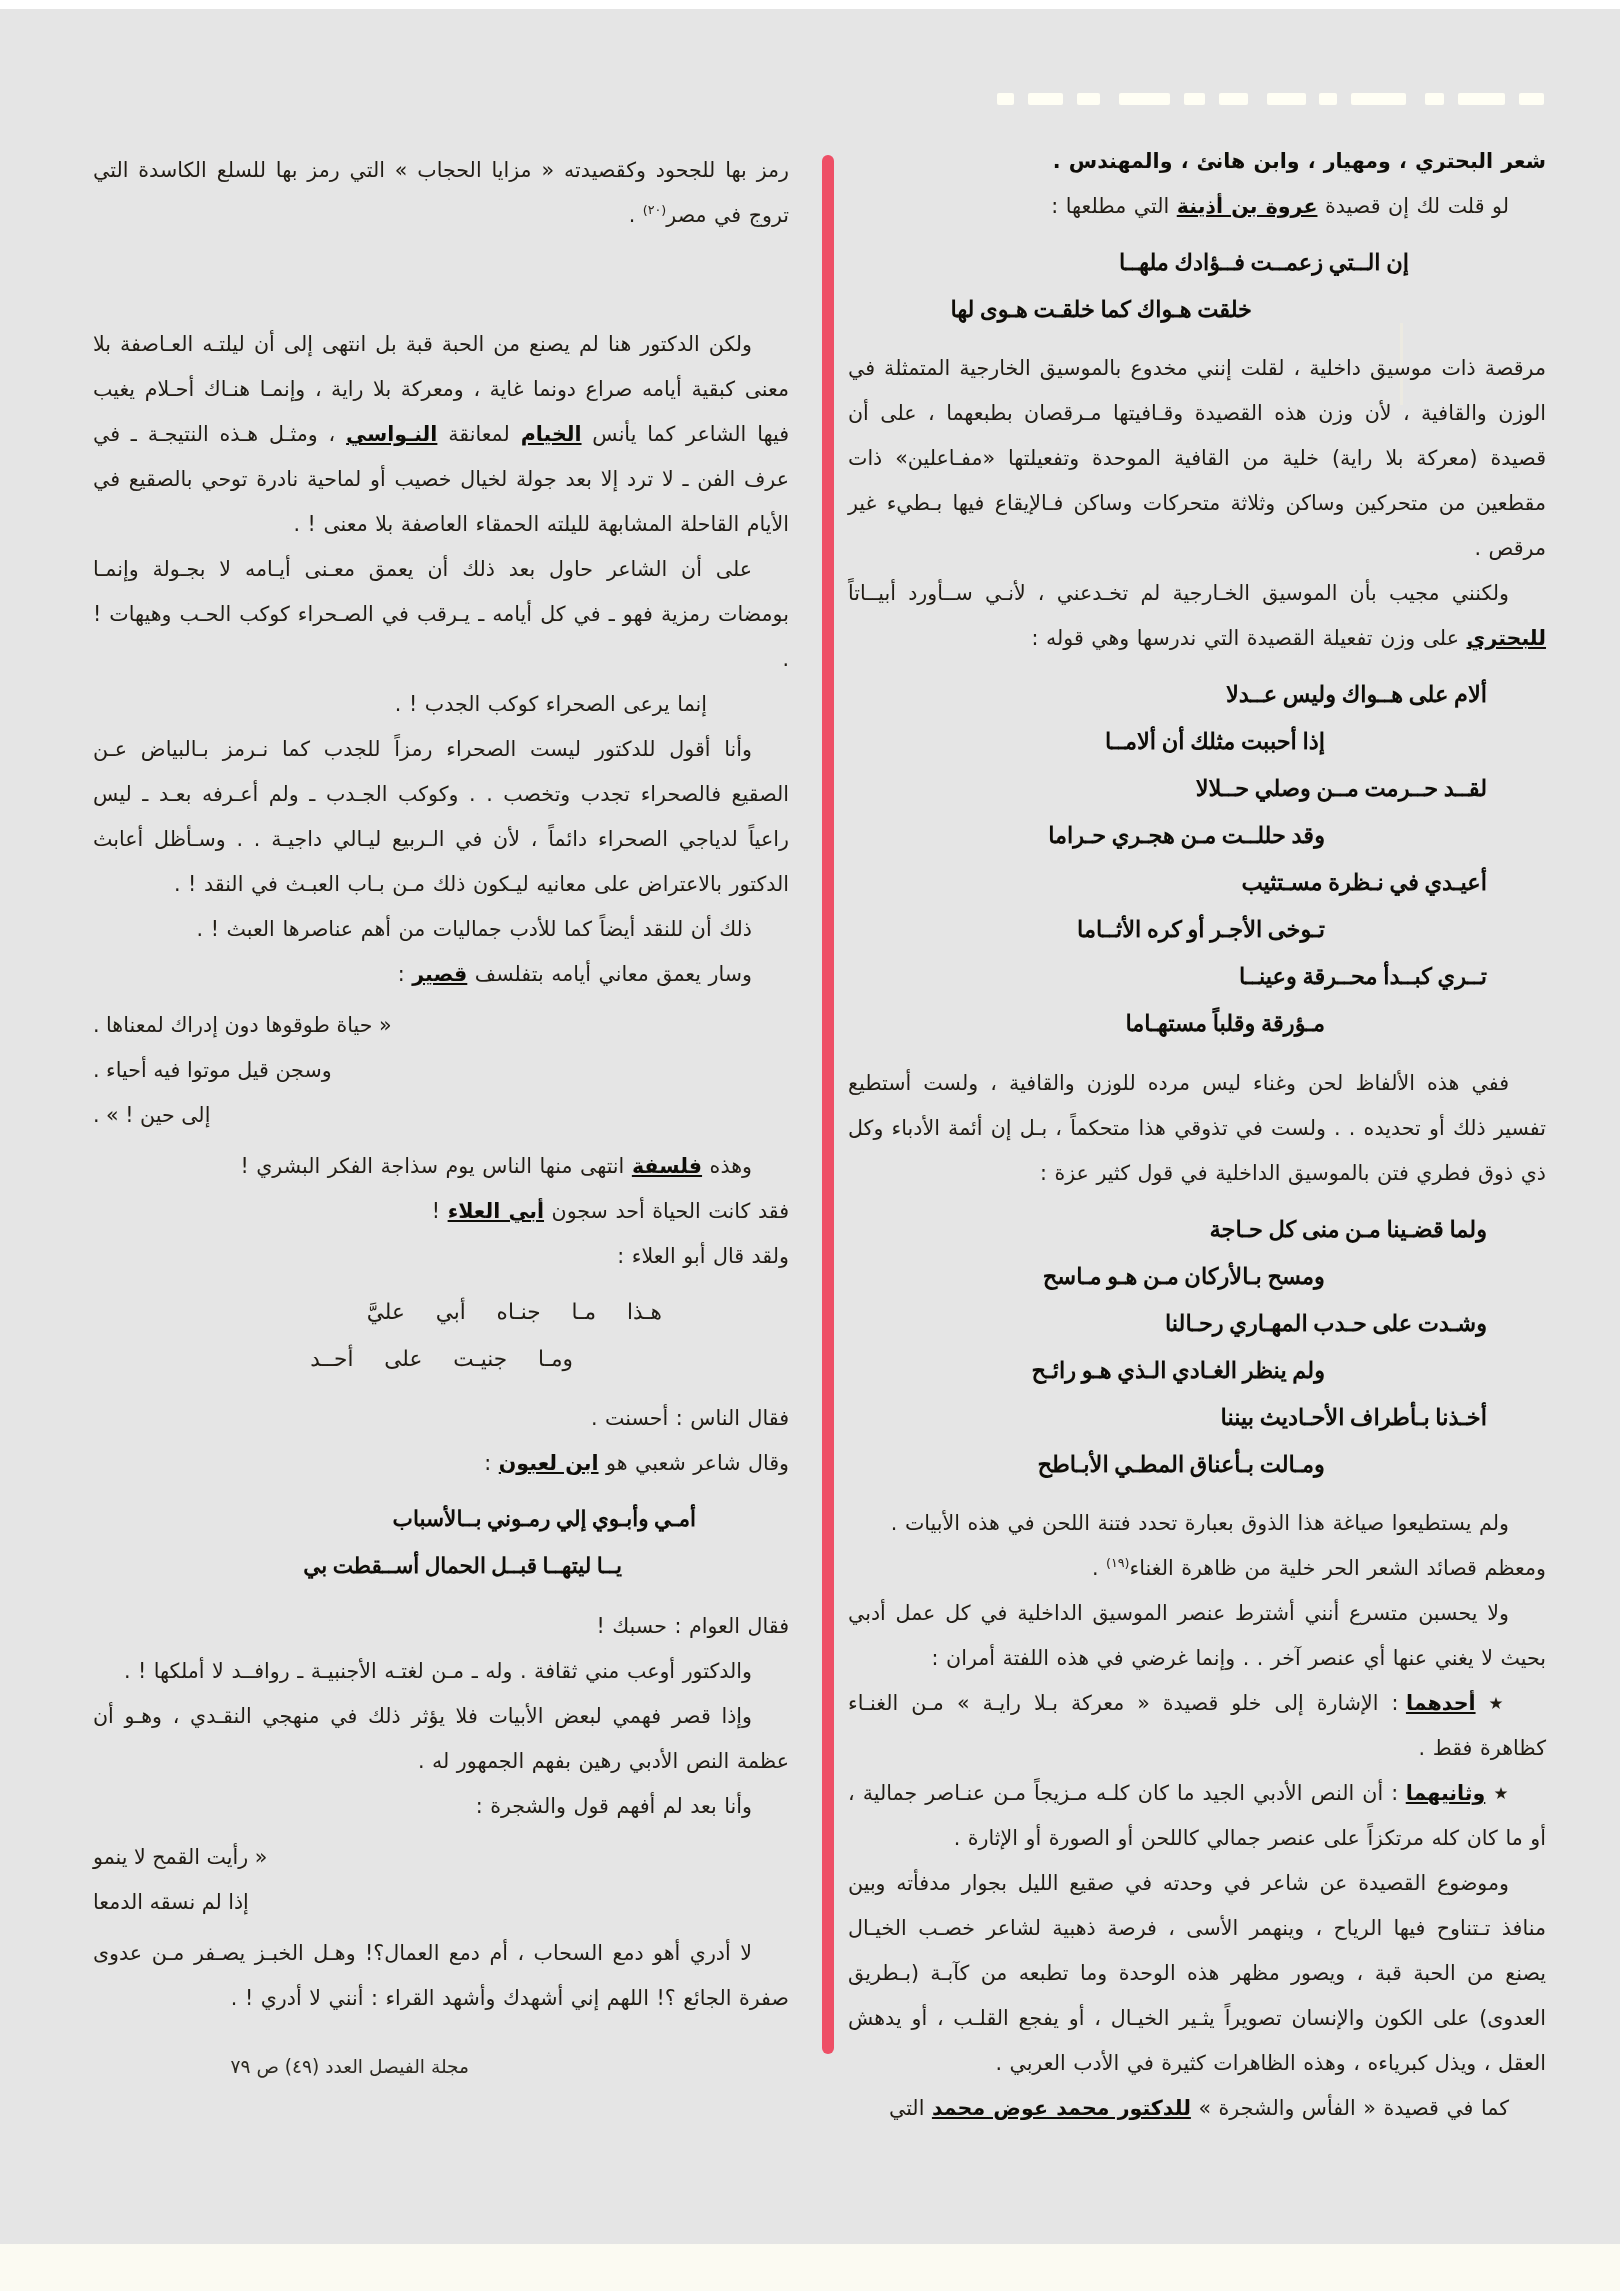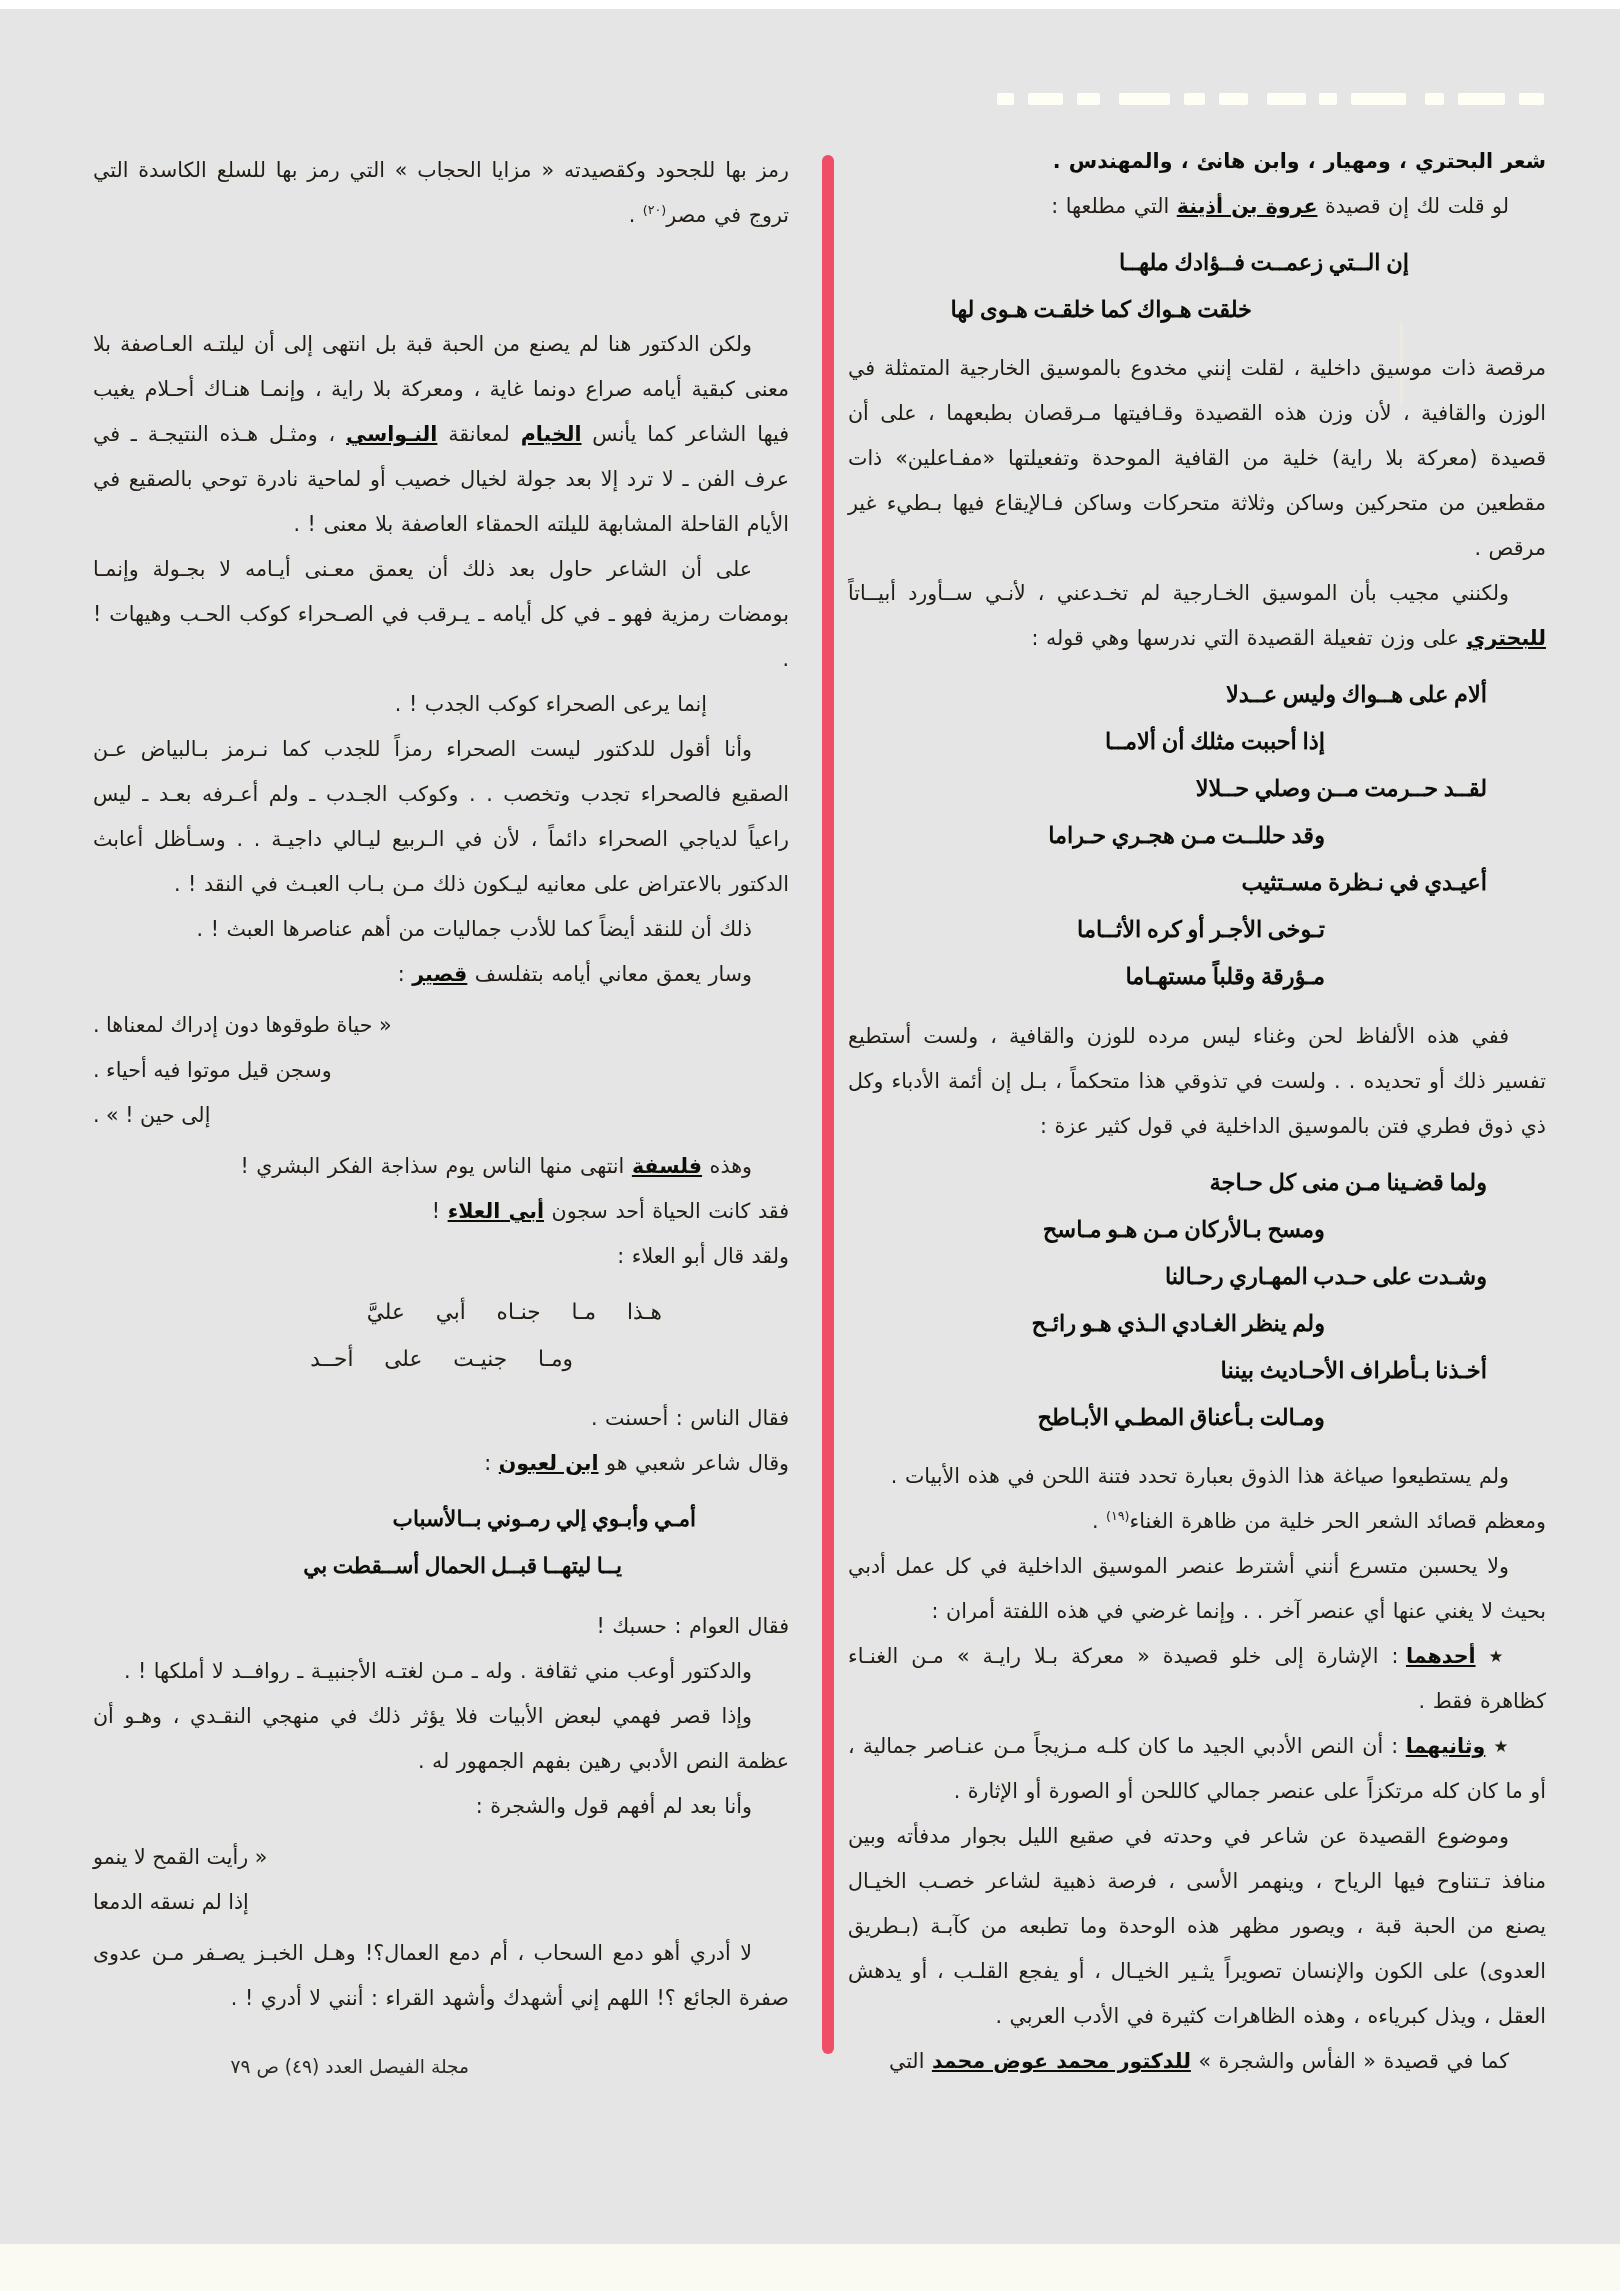--- a/index.html
+++ b/index.html
@@ -94,20 +94,21 @@
 
     <p class="para ind"><span>ولكنني مجيب بأن الموسيق الخـارجية لم تخـدعني ، لأنـي ســأورد أبيــاتاً </span><b>للبحتري</b><span> على وزن تفعيلة القصيدة التي ندرسها وهي قوله :</span></p>
 
     <div class="poem poem-r2">
       <div class="verse va">ألام على هــواك وليس عــدلا</div>
       <div class="verse vb">إذا أحببت مثلك أن ألامــا</div>
       <div class="verse va">لقــد حــرمت مــن وصلي حــلالا</div>
       <div class="verse vb">وقد حللــت مـن هجـري حـراما</div>
       <div class="verse va">أعيـدي في نـظرة مسـتثيب</div>
       <div class="verse vb">تـوخى الأجـر أو كره الأثــاما</div>
+      <div class="verse va">تــري كبــدأ محــرقة وعينــا</div>
       <div class="verse vb">مـؤرقة وقلباً مستهـاما</div>
     </div>
 
     <p class="para ind"><span>ففي هذه الألفاظ لحن وغناء ليس مرده للوزن والقافية ، ولست أستطيع تفسير ذلك أو تحديده . . ولست في تذوقي هذا متحكماً ، بـل إن أئمة الأدباء وكل ذي ذوق فطري فتن بالموسيق الداخلية في قول كثير عزة :</span></p>
 
     <div class="poem poem-r3">
       <div class="verse va">ولما قضـينا مـن منى كل حـاجة</div>
       <div class="verse vb">ومسح بـالأركان مـن هـو مـاسح</div>
       <div class="verse va">وشـدت على حـدب المهـاري رحـالنا</div>
       <div class="verse vb">ولم ينظر الغـادي الـذي هـو رائـح</div>

